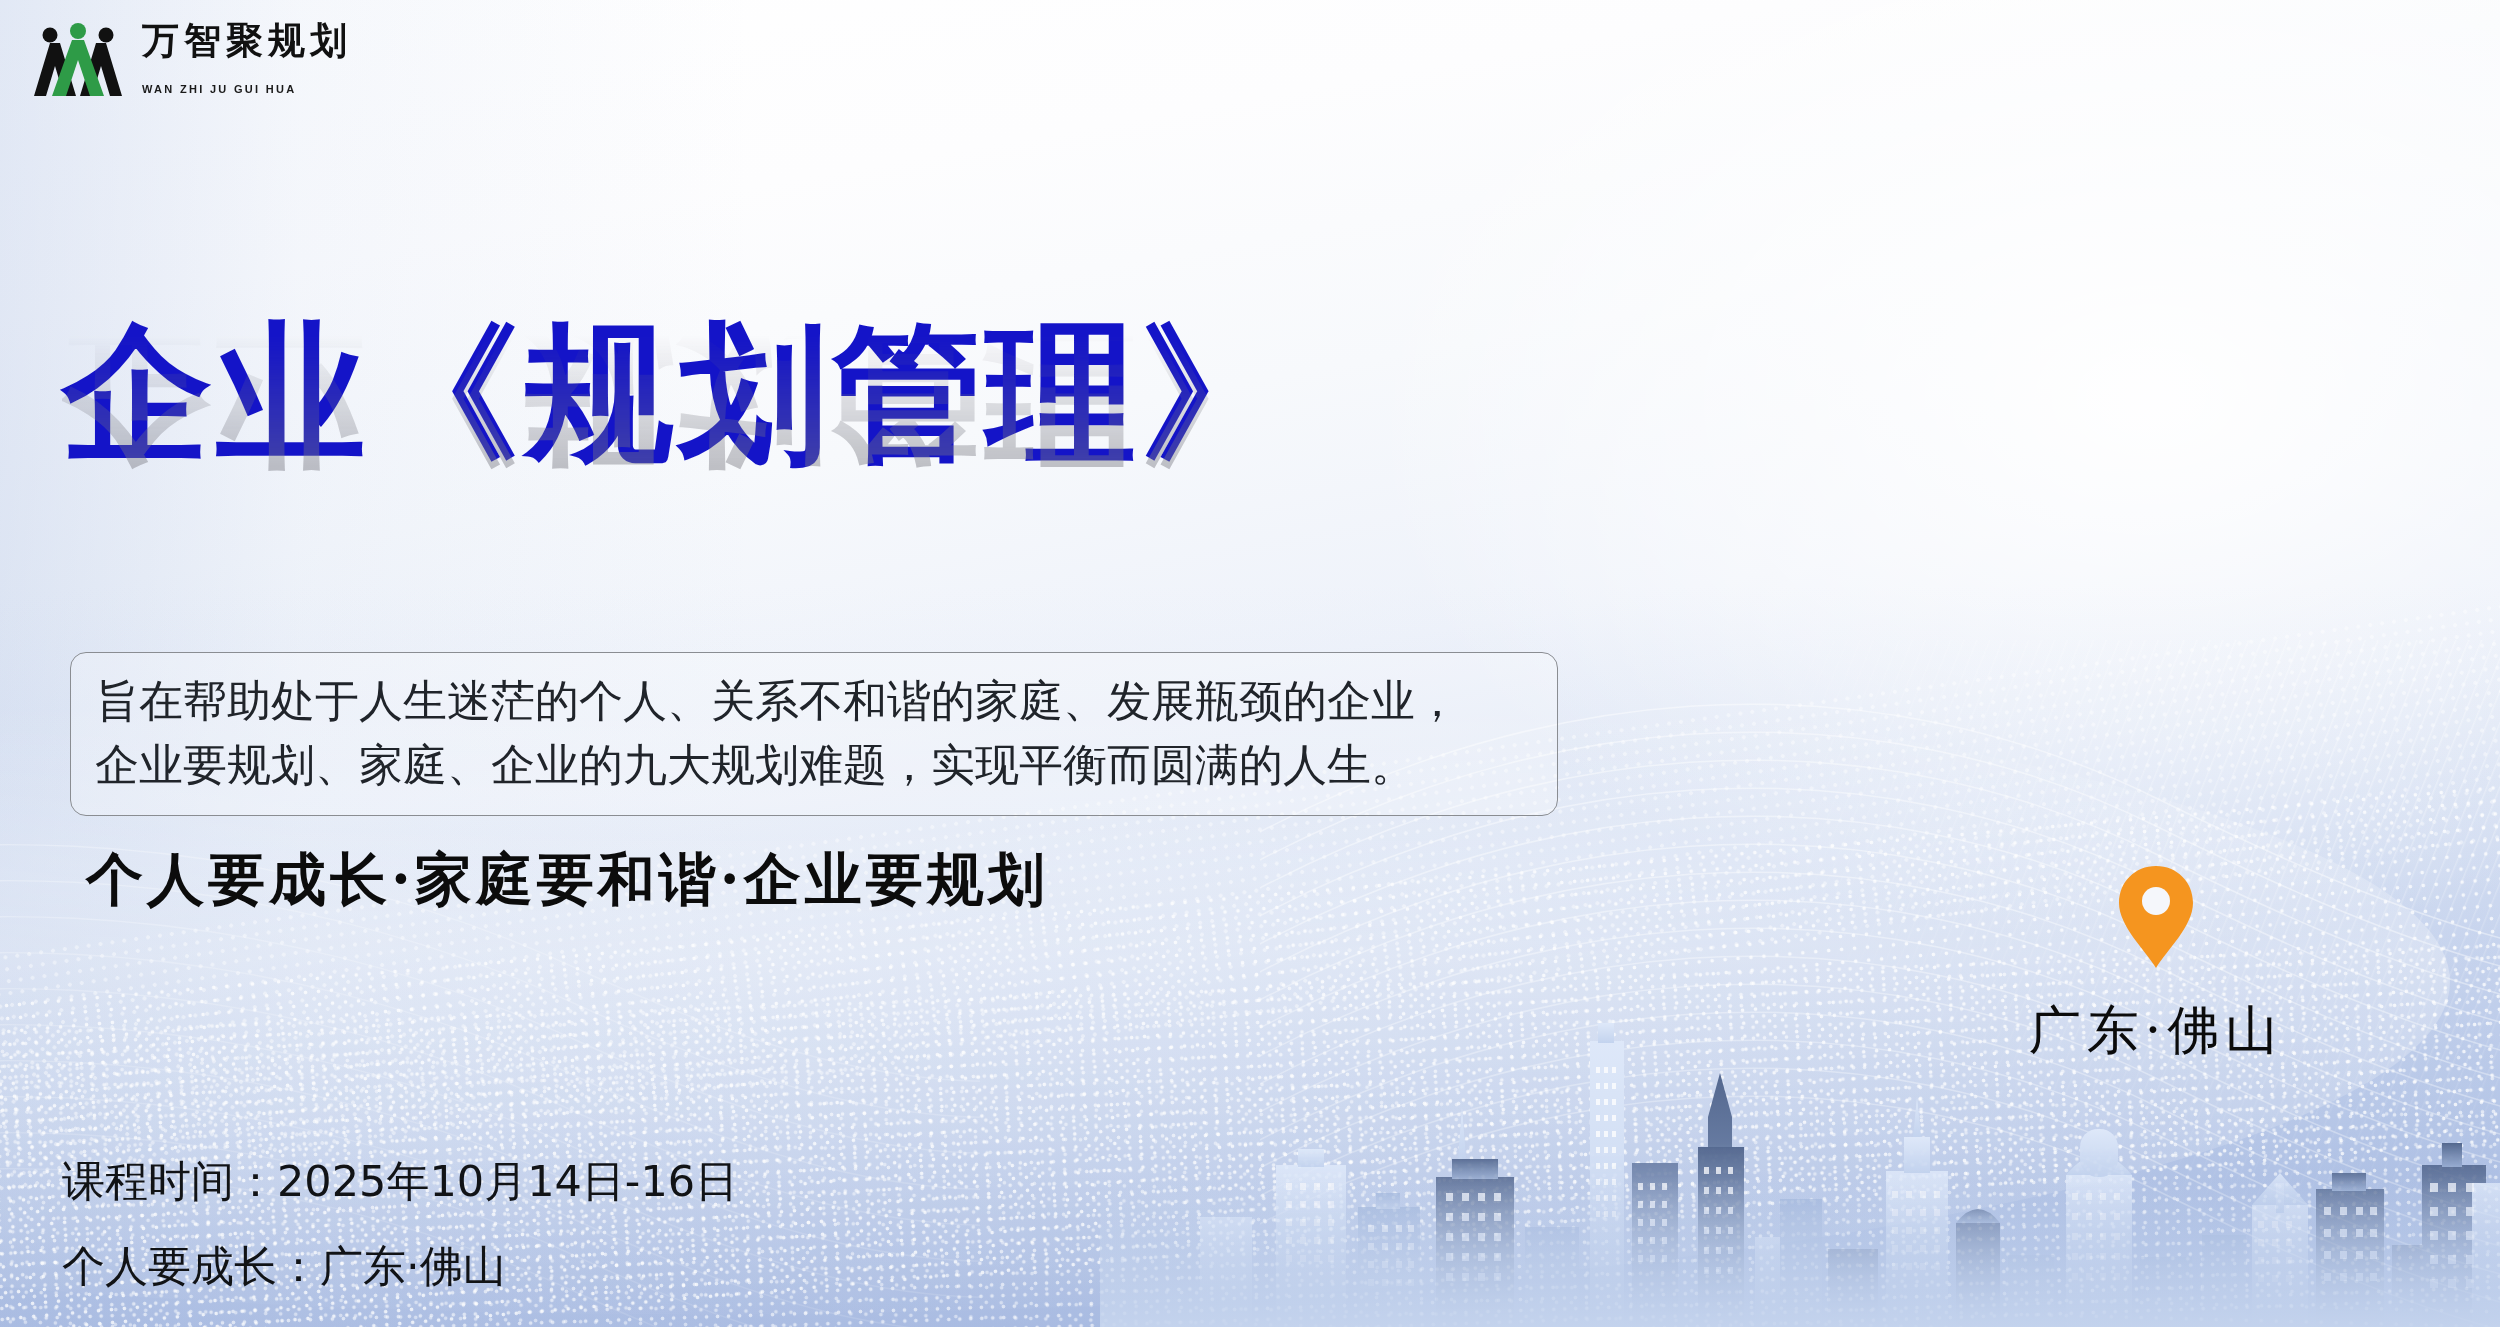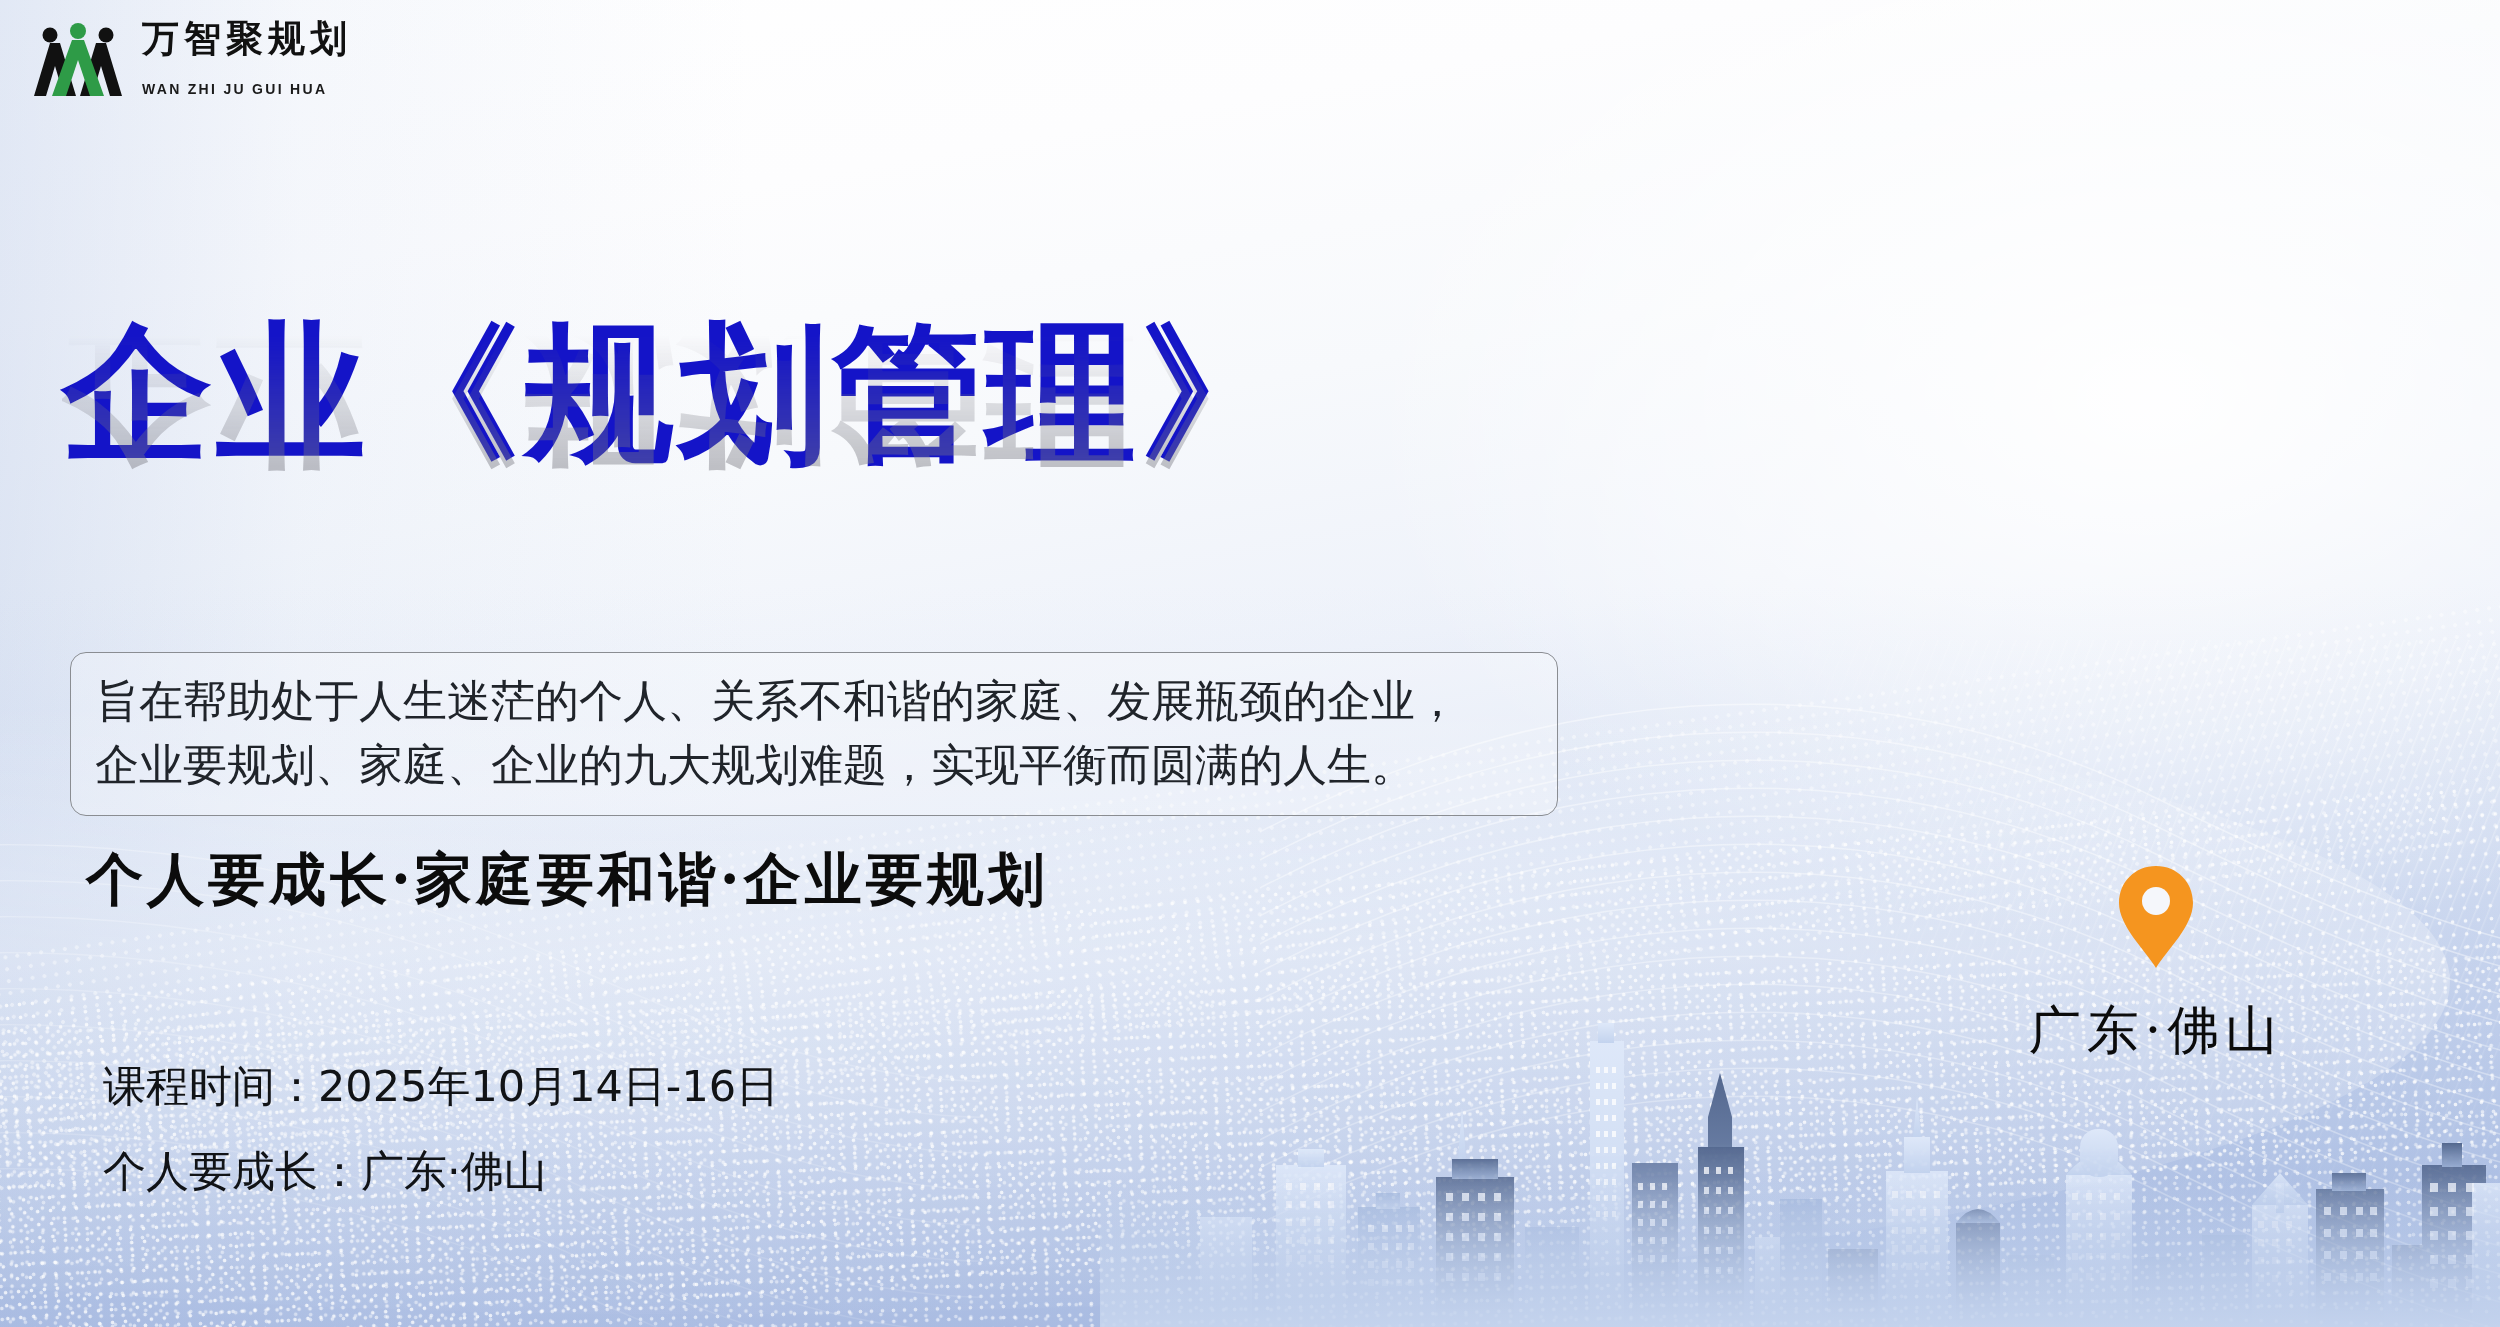--- a/index.html
+++ b/index.html
@@ -126,21 +126,21 @@
   .logo-mark { width: 96px; height: 76px; flex: none; }
   .logo-text { display: flex; flex-direction: column; line-height: 1; }
   .logo-cn {
     font-family: "DejaVu Serif", "Liberation Serif", serif;
     font-size: 37px;
     font-weight: 700;
     letter-spacing: 5px;
     color: #111;
   }
   .logo-en {
-    font-size: 14px;
+    font-size: 11px;
     font-weight: 700;
     letter-spacing: 2.3px;
     color: #1a1a1a;
     margin-top: 25px;
   }
 
   
   .title-block {
     position: absolute;
     left: 62px;
@@ -204,23 +204,22 @@
     letter-spacing: 4px;
     color: #0c0c0c;
     white-space: nowrap;
     z-index: 30;
   }
 
   
   .footer {
     position: absolute;
     left: 62px;
-    top: 1065px;
+    top: 1160px;
     z-index: 30;
-    margin-left: 41px;
   }
   .footer-line {
     font-family: "DejaVu Sans", "Liberation Sans", sans-serif;
     font-size: 43px;
     color: #111316;
     line-height: 1.0;
     margin-bottom: 42px;
     white-space: nowrap;
   }
   .footer-line:last-child { margin-bottom: 0; }

